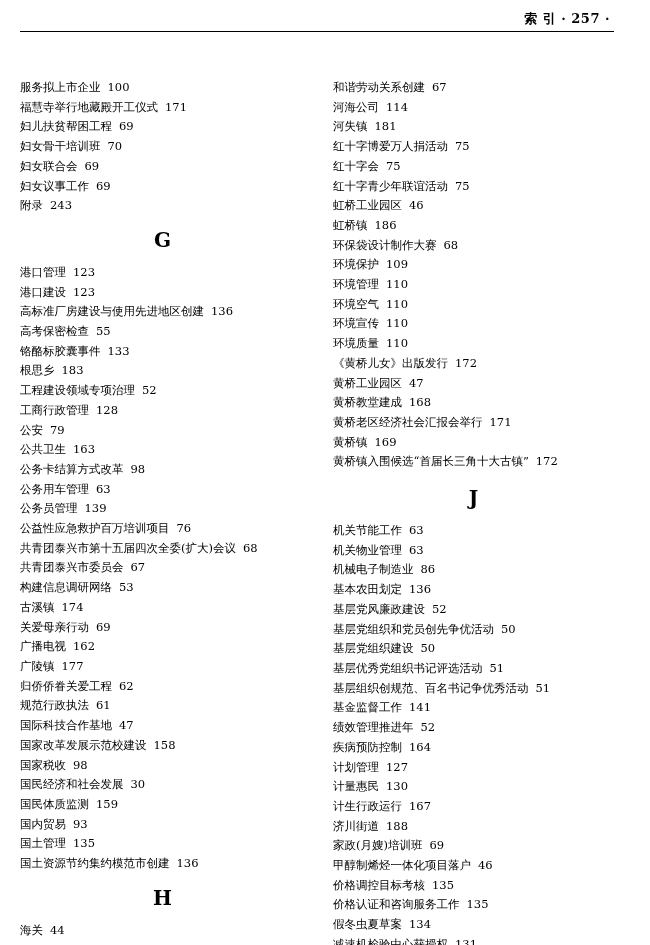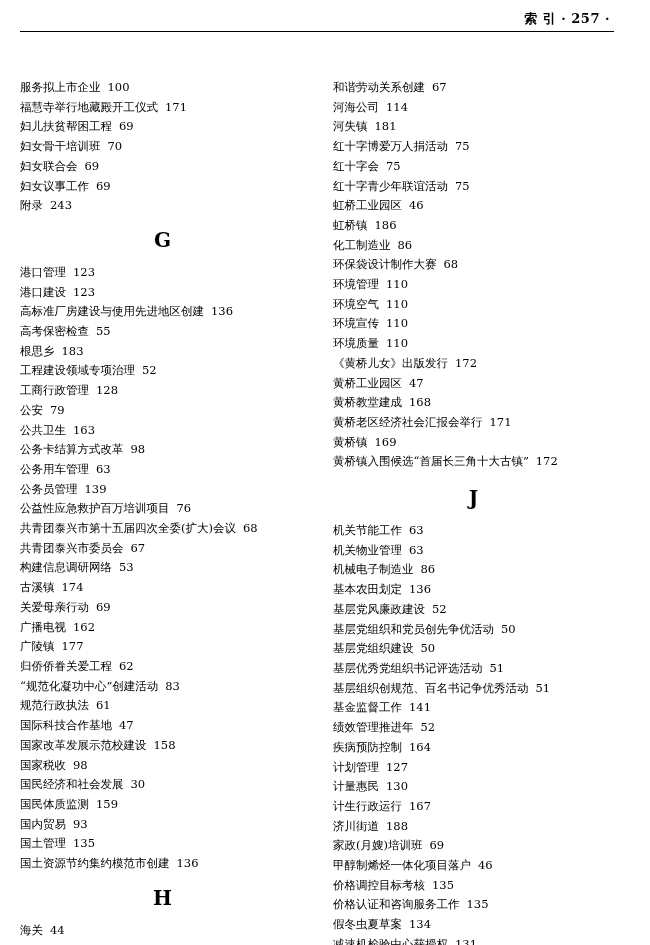--- a/index.html
+++ b/index.html
@@ -91,38 +91,38 @@
         <div class="entry"><span class="term">附录</span><span class="pg">243</span></div>
       </div>
 
       <div class="letter">G</div>
 
       <div>
         <div class="entry"><span class="term">港口管理</span><span class="pg">123</span></div>
         <div class="entry"><span class="term">港口建设</span><span class="pg">123</span></div>
         <div class="entry"><span class="term">高标准厂房建设与使用先进地区创建</span><span class="pg">136</span></div>
         <div class="entry"><span class="term">高考保密检查</span><span class="pg">55</span></div>
+        <div class="entry"><span class="term">铬酪标胶囊事件</span><span class="pg">133</span></div>
         <div class="entry"><span class="term">根思乡</span><span class="pg">183</span></div>
         <div class="entry"><span class="term">工程建设领域专项治理</span><span class="pg">52</span></div>
         <div class="entry"><span class="term">工商行政管理</span><span class="pg">128</span></div>
         <div class="entry"><span class="term">公安</span><span class="pg">79</span></div>
         <div class="entry"><span class="term">公共卫生</span><span class="pg">163</span></div>
         <div class="entry"><span class="term">公务卡结算方式改革</span><span class="pg">98</span></div>
         <div class="entry"><span class="term">公务用车管理</span><span class="pg">63</span></div>
         <div class="entry"><span class="term">公务员管理</span><span class="pg">139</span></div>
         <div class="entry"><span class="term">公益性应急救护百万培训项目</span><span class="pg">76</span></div>
         <div class="entry"><span class="term">共青团泰兴市第十五届四次全委(扩大)会议</span><span class="pg">68</span></div>
         <div class="entry"><span class="term">共青团泰兴市委员会</span><span class="pg">67</span></div>
         <div class="entry"><span class="term">构建信息调研网络</span><span class="pg">53</span></div>
         <div class="entry"><span class="term">古溪镇</span><span class="pg">174</span></div>
         <div class="entry"><span class="term">关爱母亲行动</span><span class="pg">69</span></div>
         <div class="entry"><span class="term">广播电视</span><span class="pg">162</span></div>
         <div class="entry"><span class="term">广陵镇</span><span class="pg">177</span></div>
         <div class="entry"><span class="term">归侨侨眷关爱工程</span><span class="pg">62</span></div>
-        <div class="entry"><span class="term">“规范化凝功中心”创建活动</span><span class="pg">83</span></div>
         <div class="entry"><span class="term">规范行政执法</span><span class="pg">61</span></div>
         <div class="entry"><span class="term">国际科技合作基地</span><span class="pg">47</span></div>
         <div class="entry"><span class="term">国家改革发展示范校建设</span><span class="pg">158</span></div>
         <div class="entry"><span class="term">国家税收</span><span class="pg">98</span></div>
         <div class="entry"><span class="term">国民经济和社会发展</span><span class="pg">30</span></div>
         <div class="entry"><span class="term">国民体质监测</span><span class="pg">159</span></div>
         <div class="entry"><span class="term">国内贸易</span><span class="pg">93</span></div>
         <div class="entry"><span class="term">国土管理</span><span class="pg">135</span></div>
         <div class="entry"><span class="term">国土资源节约集约模范市创建</span><span class="pg">136</span></div>
       </div>
@@ -141,22 +141,22 @@
 
       <div>
         <div class="entry"><span class="term">和谐劳动关系创建</span><span class="pg">67</span></div>
         <div class="entry"><span class="term">河海公司</span><span class="pg">114</span></div>
         <div class="entry"><span class="term">河失镇</span><span class="pg">181</span></div>
         <div class="entry"><span class="term">红十字博爱万人捐活动</span><span class="pg">75</span></div>
         <div class="entry"><span class="term">红十字会</span><span class="pg">75</span></div>
         <div class="entry"><span class="term">红十字青少年联谊活动</span><span class="pg">75</span></div>
         <div class="entry"><span class="term">虹桥工业园区</span><span class="pg">46</span></div>
         <div class="entry"><span class="term">虹桥镇</span><span class="pg">186</span></div>
-        <div class="entry"><span class="term">化工制造业</span><span class="pg">86</span></div>
         <div class="entry"><span class="term">环保袋设计制作大赛</span><span class="pg">68</span></div>
+        <div class="entry"><span class="term">环境保护</span><span class="pg">109</span></div>
         <div class="entry"><span class="term">环境管理</span><span class="pg">110</span></div>
         <div class="entry"><span class="term">环境空气</span><span class="pg">110</span></div>
         <div class="entry"><span class="term">环境宣传</span><span class="pg">110</span></div>
         <div class="entry"><span class="term">环境质量</span><span class="pg">110</span></div>
         <div class="entry"><span class="term">《黄桥儿女》出版发行</span><span class="pg">172</span></div>
         <div class="entry"><span class="term">黄桥工业园区</span><span class="pg">47</span></div>
         <div class="entry"><span class="term">黄桥教堂建成</span><span class="pg">168</span></div>
         <div class="entry"><span class="term">黄桥老区经济社会汇报会举行</span><span class="pg">171</span></div>
         <div class="entry"><span class="term">黄桥镇</span><span class="pg">169</span></div>
         <div class="entry"><span class="term">黄桥镇入围候选“首届长三角十大古镇”</span><span class="pg">172</span></div>

